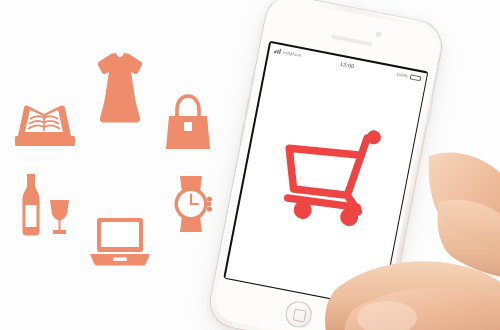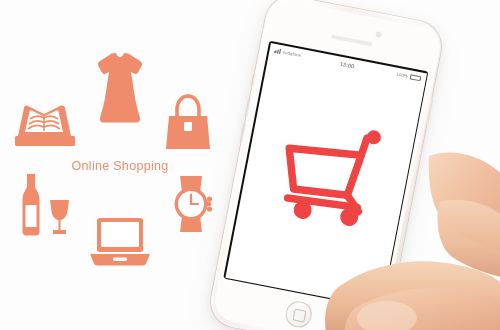--- a/index.html
+++ b/index.html
@@ -312,21 +312,20 @@
         <path d="M18 42 L36 42 L38 58 L16 58 Z" fill="#ee8c6b"></path>
         <circle cx="27" cy="30" r="16.5" fill="#ee8c6b"></circle>
         <circle cx="27" cy="30" r="13" fill="#ffffff"></circle>
         <path d="M27 20.5 L27 30 L34 30" stroke="#ee8c6b" stroke-width="2.2" fill="none" stroke-linecap="round"></path>
         <circle cx="45.5" cy="25" r="2.6" fill="#ee8c6b"></circle>
         <circle cx="45.5" cy="35" r="2.6" fill="#ee8c6b"></circle>
         <rect x="42.5" y="28" width="4.5" height="4" rx="1" fill="#ee8c6b"></rect>
       </svg>
     </div>
 
-    <div class="center-label">Online Shopping</div>
   </div>
 
   <div class="device-area">
 
     <div class="phone">
       <div class="phone-body"></div>
       <div class="phone-rim"></div>
       <div class="phone-inner"></div>
 
       <div class="front-cam"></div>

